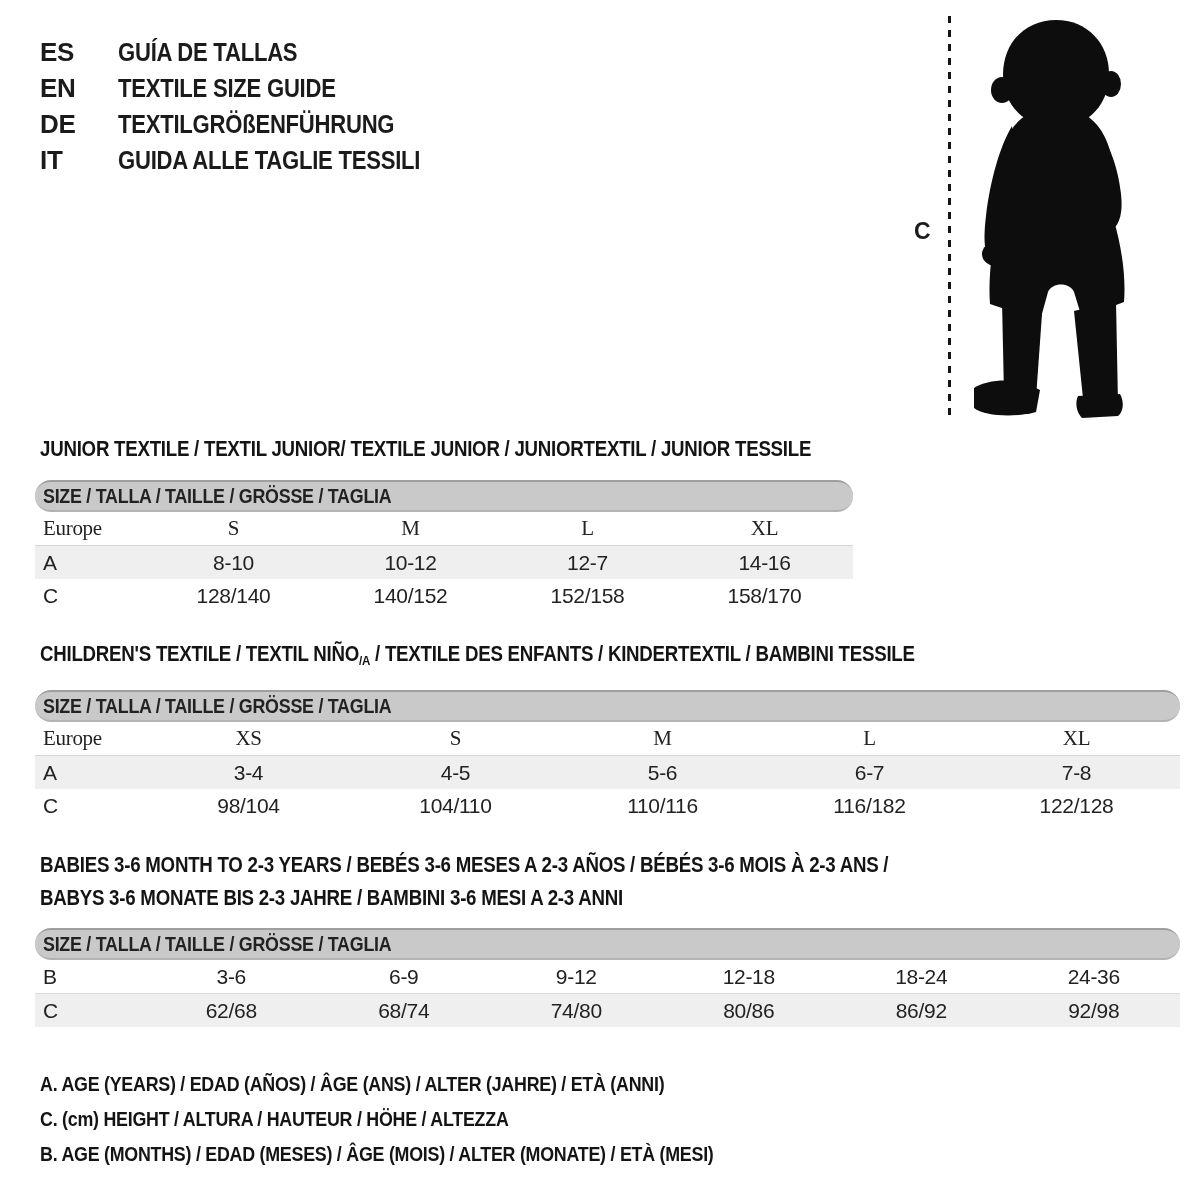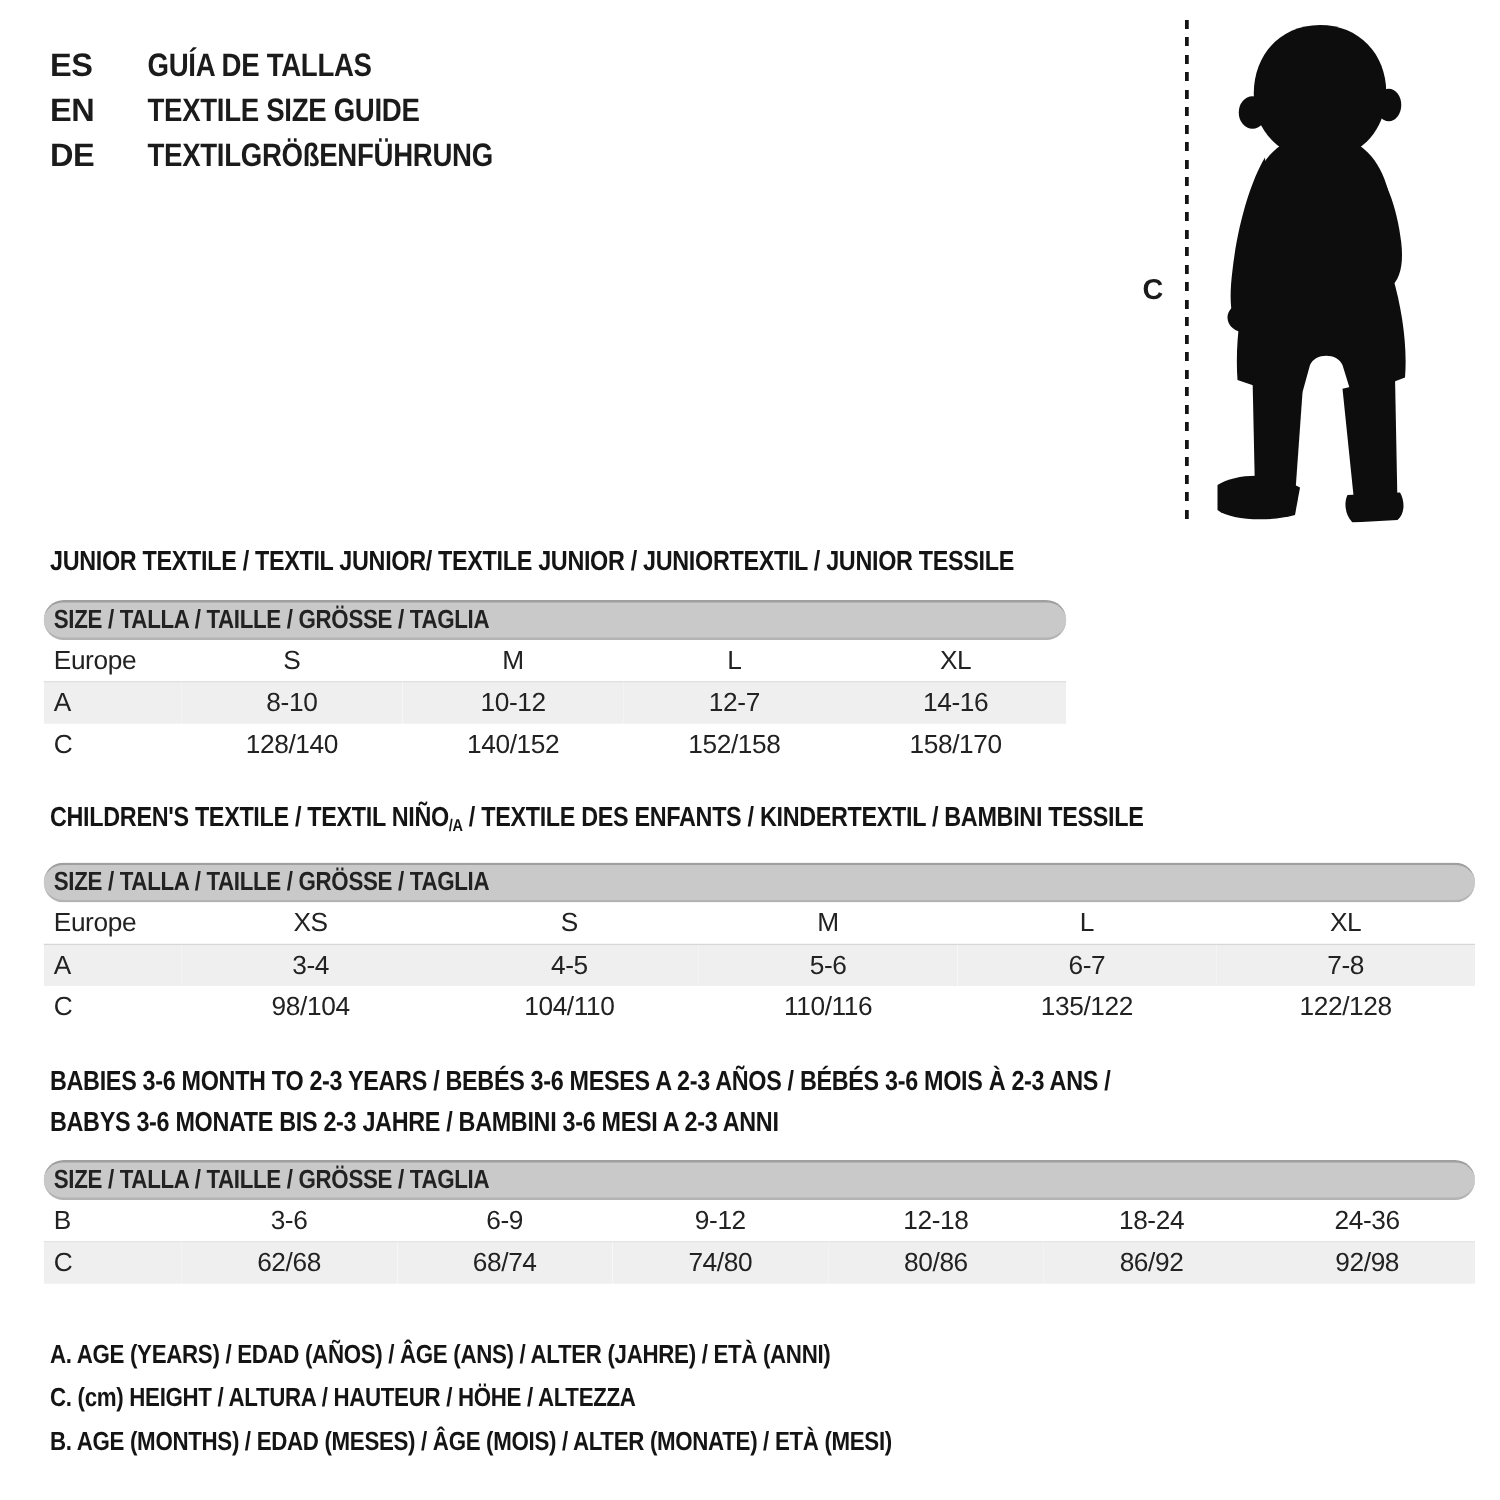--- a/index.html
+++ b/index.html
@@ -39,21 +39,21 @@
     background:#c9c9c9;border-top:2px solid #9f9f9f;border-bottom:2px solid #b3b3b3;
     font-weight:bold;font-size:21px;color:#222;padding-left:8px;box-sizing:content-box;border-radius:16px;
   }
   .size-bar .cond{vertical-align:top;line-height:28px;}
 
   
   table.sizes{position:absolute;left:35px;border-collapse:collapse;table-layout:fixed;font-size:21px;color:#222;}
   table.sizes td{height:33px;text-align:center;padding:0;overflow:hidden;}
   table.sizes td.rowlabel{text-align:left;padding-left:8px;}
   tr.stripe td{background:#efefef;border-top:1px solid #dcdcdc;}
-  tr.europe td{border-bottom:1px solid #d6d6d6;}
+  tr.europe td{border-bottom:1px solid #d6d6d6;font-family:Liberation Serif, serif;}
 
   
   .legend{position:absolute;left:40px;top:1066px;}
   .legend-line{height:35px;line-height:35px;font-weight:bold;font-size:21px;color:#141414;}
 </style>
 </head>
 <body>
 
 <div class="page">
 
@@ -62,20 +62,24 @@
       <span class="lang-code">ES</span>
       <span class="lang-title cond">GUÍA DE TALLAS</span>
     </div>
     <div class="lang-row">
       <span class="lang-code">EN</span>
       <span class="lang-title cond">TEXTILE SIZE GUIDE</span>
     </div>
     <div class="lang-row">
       <span class="lang-code">DE</span>
       <span class="lang-title cond">TEXTILGRÖßENFÜHRUNG</span>
+    </div>
+    <div class="lang-row">
+      <span class="lang-code">IT</span>
+      <span class="lang-title cond">GUIDA ALLE TAGLIE TESSILI</span>
     </div>
   </div>
 
   <div class="figure">
     <span class="measure-label">C</span>
     <div class="dash-line"></div>
     <svg class="toddler" width="170" height="404" viewBox="0 0 170 400" aria-hidden="true">
       <g fill="#0d0d0d">
 
         <path d="M90,4 C121,4 143,27 143,58 C143,84 128,103 106,110 L76,110 C53,104 37,85 37,59 C37,27 59,4 90,4 Z"></path>
@@ -170,21 +174,21 @@
       <td>4-5</td>
       <td>5-6</td>
       <td>6-7</td>
       <td>7-8</td>
     </tr>
     <tr>
       <td class="rowlabel">C</td>
       <td>98/104</td>
       <td>104/110</td>
       <td>110/116</td>
-      <td>135/122</td>
+      <td>116/182</td>
       <td>122/128</td>
     </tr>
   </tbody>
     </table>
 
   <div class="sec-heading two-line" style="top:848px;">
     <div><span class="cond">BABIES 3-6 MONTH TO 2-3 YEARS / BEBÉS 3-6 MESES A 2-3 AÑOS / BÉBÉS 3-6 MOIS À 2-3 ANS /</span></div>
     <div><span class="cond">BABYS 3-6 MONATE BIS 2-3 JAHRE / BAMBINI 3-6 MESI A 2-3 ANNI</span></div>
   </div>
   <div class="size-bar" style="top:928px;width:1137px;">

